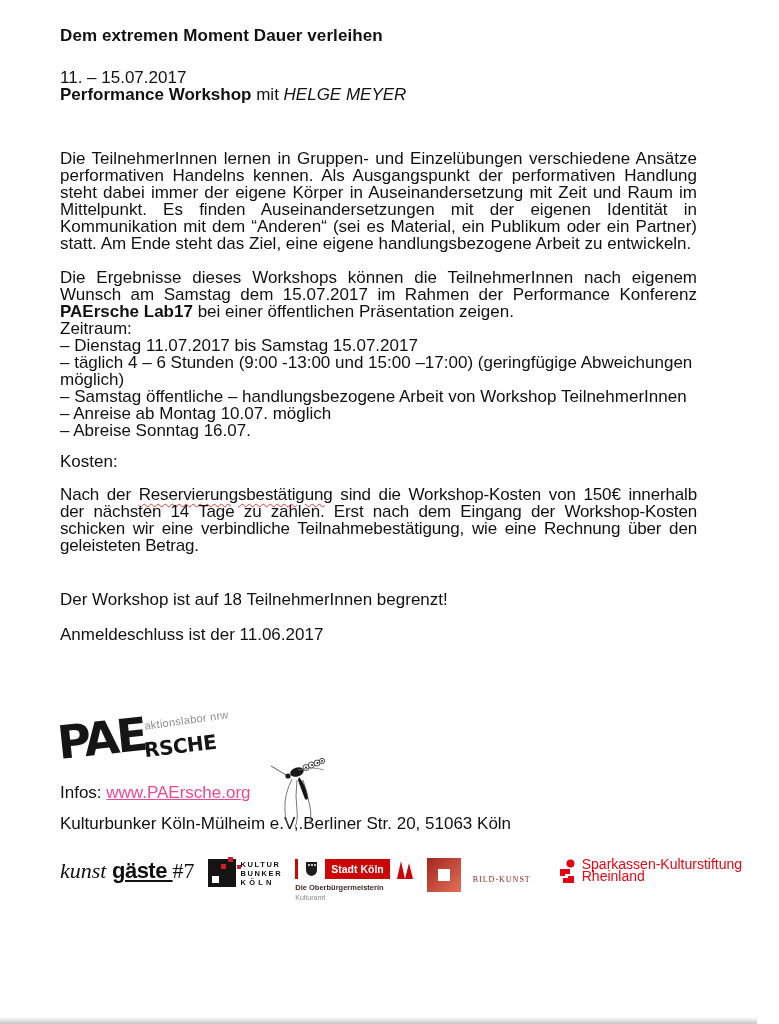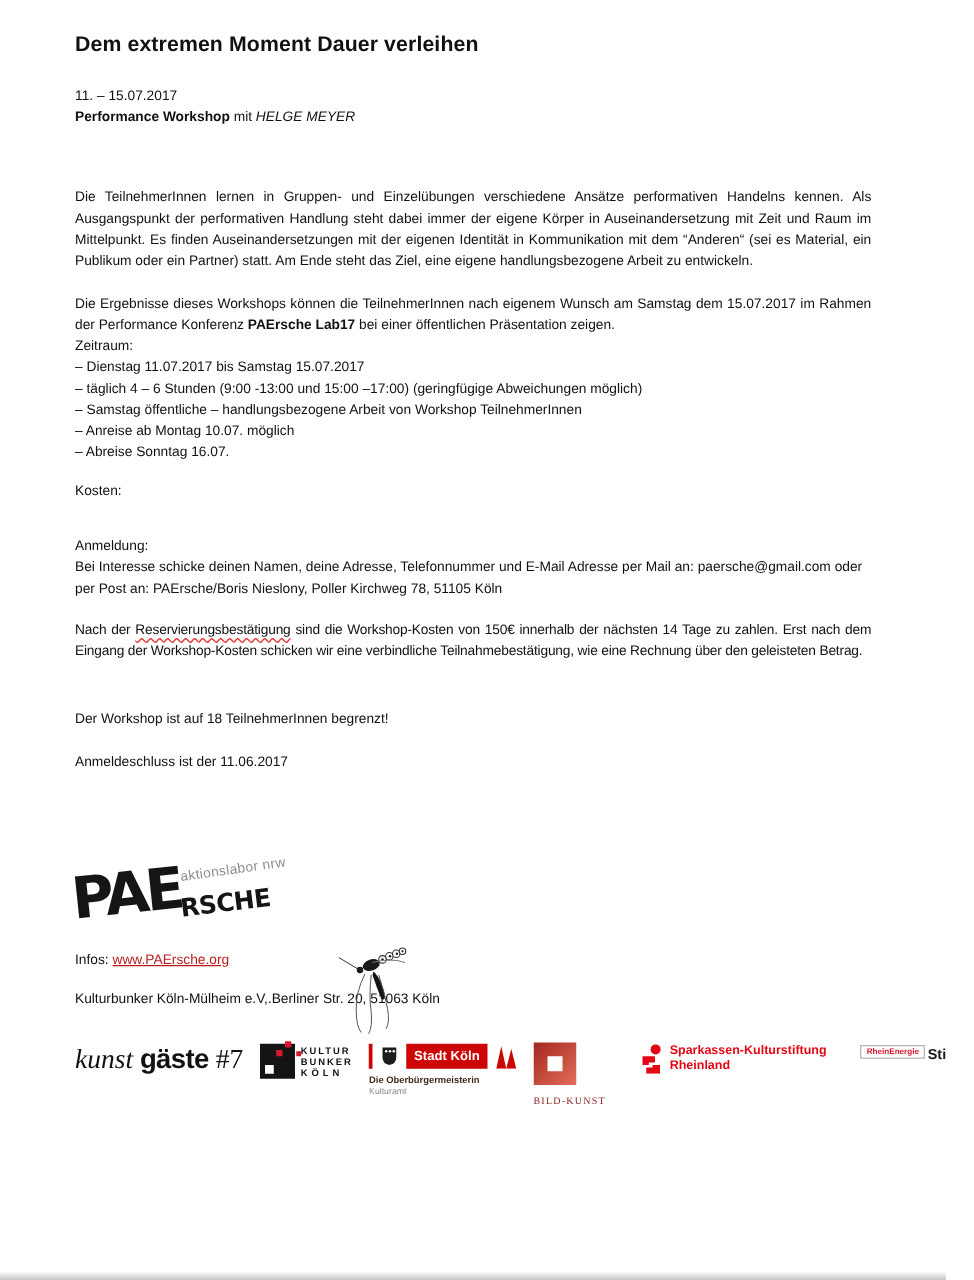--- a/index.html
+++ b/index.html
@@ -11,21 +11,21 @@
     font-family:"Liberation Sans","DejaVu Sans",sans-serif;
     color:#111;
     overflow:hidden;
     background:#fff;
   }
   .page::after{
     content:"";position:absolute;left:0;right:0;bottom:0;height:7px;
     background:linear-gradient(to bottom,rgba(0,0,0,0),rgba(0,0,0,0.22));
   }
   h1{font-size:17px;font-weight:bold;margin:0 0 23px 0;letter-spacing:0.1px;}
-  p{font-size:11px;line-height:17px;margin:0;}
+  p{font-size:17px;line-height:17px;margin:0;}
   .dateline{margin:0;}
   .subline{margin:0;}
   .subline .b{font-weight:bold;}
   .subline .i{font-style:italic;}
   .intro{margin-top:47px;text-align:justify;}
   .results{margin-top:17px;text-align:justify;}
   .results .b{font-weight:bold;}
   .block-zeitraum{}
   .block-kosten{margin-top:14px;}
   .alt{letter-spacing:-0.15px;}
@@ -55,59 +55,59 @@
     display:inline-block;font-family:"DejaVu Sans",sans-serif;
     font-size:20px;font-weight:bold;letter-spacing:-0.5px;color:#151515;
     transform:rotate(-7deg);margin-left:-4px;position:relative;top:-6px;
   }
   .brand .tagline{
     position:absolute;left:84px;top:-6px;
     font-size:11px;color:#8d8d8d;transform:rotate(-8deg);
     letter-spacing:0.3px;white-space:nowrap;
   }
   .infos{margin-top:6px;}
-  .infos a{color:#b91c1c;text-decoration:underline;}
+  .infos a{color:#ec4899;text-decoration:underline;}
   .footer-address{margin-top:14px;}
 
   
   .sponsors{margin-top:22px;display:flex;align-items:flex-start;gap:13px;}
   .kunstgaeste{font-size:22px;white-space:nowrap;margin-top:4px;}
   .kunstgaeste .w1{font-family:"Liberation Serif",serif;font-style:italic;}
-  .kunstgaeste .w2{font-weight:bold;letter-spacing:-0.5px;}
+  .kunstgaeste .w2{font-weight:bold;letter-spacing:-0.5px;text-decoration:underline;}
   .kunstgaeste .w3{font-family:"Liberation Serif",serif;}
 
   .kb{display:flex;gap:5px;margin-top:5px;}
   .kb-icon{position:relative;width:28px;height:28px;background:#141414;}
   .kb-icon i{position:absolute;display:block;background:#d5172f;}
   .kb-icon .r1{width:5px;height:5px;right:3px;top:-2px;}
   .kb-icon .r2{width:4px;height:4px;right:-5px;top:6px;}
   .kb-icon .r3{width:5px;height:5px;right:10px;top:5px;}
   .kb-icon .w1{background:#fff;width:7px;height:7px;left:4px;bottom:4px;}
   .kb-text{font-size:7.5px;font-weight:bold;line-height:9px;letter-spacing:1.6px;color:#111;margin-top:1px;}
   .kb-text .koeln{letter-spacing:3.2px;}
 
   .sk{margin-top:5px;}
   .sk-row{display:flex;align-items:center;gap:6px;}
   .sk-bar{width:3px;height:20px;background:#cc0605;}
   .sk-banner{height:20px;background:#cc0605;color:#fff;font-size:10.5px;font-weight:bold;
     display:flex;align-items:center;padding:0 6px;white-space:nowrap;}
   .sk-sub1{font-size:7.5px;font-weight:bold;color:#3c2a20;margin-top:4px;}
   .sk-sub2{font-size:7px;color:#8a8a8a;margin-top:2px;}
 
-  .bk{display:flex;flex-direction:column;margin-top:4px;}
+  .bk{display:flex;flex-direction:row;align-items:center;margin-top:4px;gap:12px;}
   .bk-square{width:34px;height:34px;background:linear-gradient(135deg,#a3261e,#e2705a);
     display:flex;align-items:center;justify-content:center;}
   .bk-square i{display:block;width:12px;height:12px;background:#fff;}
   .bk-caption{font-family:"Liberation Serif",serif;font-variant:small-caps;
     font-size:8px;letter-spacing:1px;color:#8a1f1c;margin-top:8px;white-space:nowrap;}
 
   .tower{margin-top:2px;}
 
   .sp{display:flex;gap:5px;margin-top:5px;}
-  .sp-text{color:#e30613;font-weight:bold;font-size:10px;line-height:11.5px;white-space:nowrap;}
+  .sp-text{color:#e30613;font-weight:normal;font-size:14px;line-height:11.5px;white-space:nowrap;}
 
   .re{display:flex;align-items:flex-start;margin-top:6px;}
   .re-top{font-size:6.5px;color:#d5172f;font-weight:bold;border:1px solid #b5b5b5;
     padding:1px 4px;margin-left:14px;margin-bottom:1px;}
   .re-row{display:flex;align-items:center;}
   .re-left{font-size:11.5px;font-weight:bold;color:#1a1a1a;padding:1px 5px 2px 2px;}
   .re-div{width:2px;height:17px;background:#1a1a1a;}
   .re-right{font-size:11.5px;font-weight:bold;color:#d5172f;padding-left:5px;}
 
   .epi{display:flex;flex-direction:column;align-items:center;margin-top:8px;}
@@ -134,24 +134,20 @@
     <p>– täglich 4 – 6 Stunden (9:00 -13:00 und 15:00 –17:00) (geringfügige Abweichungen möglich)</p>
     <p>– Samstag öffentliche – handlungsbezogene Arbeit von Workshop TeilnehmerInnen</p>
     <p>– Anreise ab Montag 10.07. möglich</p>
     <p>– Abreise Sonntag 16.07.</p>
   </div>
 
   <div class="block-kosten">
     <p>Kosten:</p>
   </div>
 
-  <div class="block-anmeldung">
-    <p>Anmeldung:</p>
-    <p>Bei Interesse schicke deinen Namen, deine Adresse, Telefonnummer und E-Mail Adresse per Mail  an: paersche@gmail.com oder per Post an: PAErsche/Boris Nieslony, Poller Kirchweg 78, 51105 Köln</p>
-  </div>
 
   <p class="payment alt"><span>Nach der  </span><span class="spellcheck">Reservierungsbestätigung</span><span> sind die Workshop-Kosten von 150€ innerhalb der nächsten 14 Tage zu zahlen. Erst nach dem Eingang der Workshop-Kosten schicken wir eine  verbindliche Teilnahmebestätigung, wie eine Rechnung über den geleisteten Betrag.</span></p>
 
   <p class="limit">Der Workshop ist auf 18 TeilnehmerInnen begrenzt!</p>
 
   <p class="deadline">Anmeldeschluss ist der 11.06.2017</p>
 
   <svg class="mosquito" width="70" height="76" viewBox="0 0 70 76">
     <line x1="18" y1="22" x2="3" y2="13" stroke="#333" stroke-width="0.8"></line>
     <circle cx="20" cy="23" r="2.6" fill="#1a1a1a"></circle>

